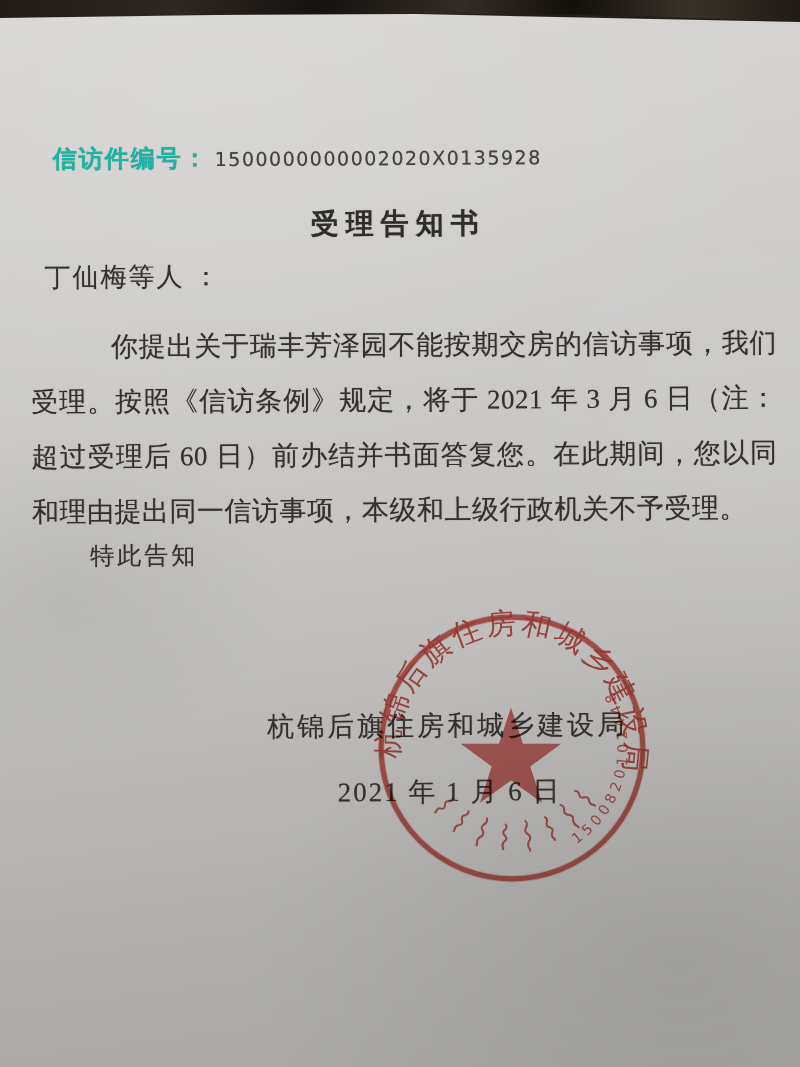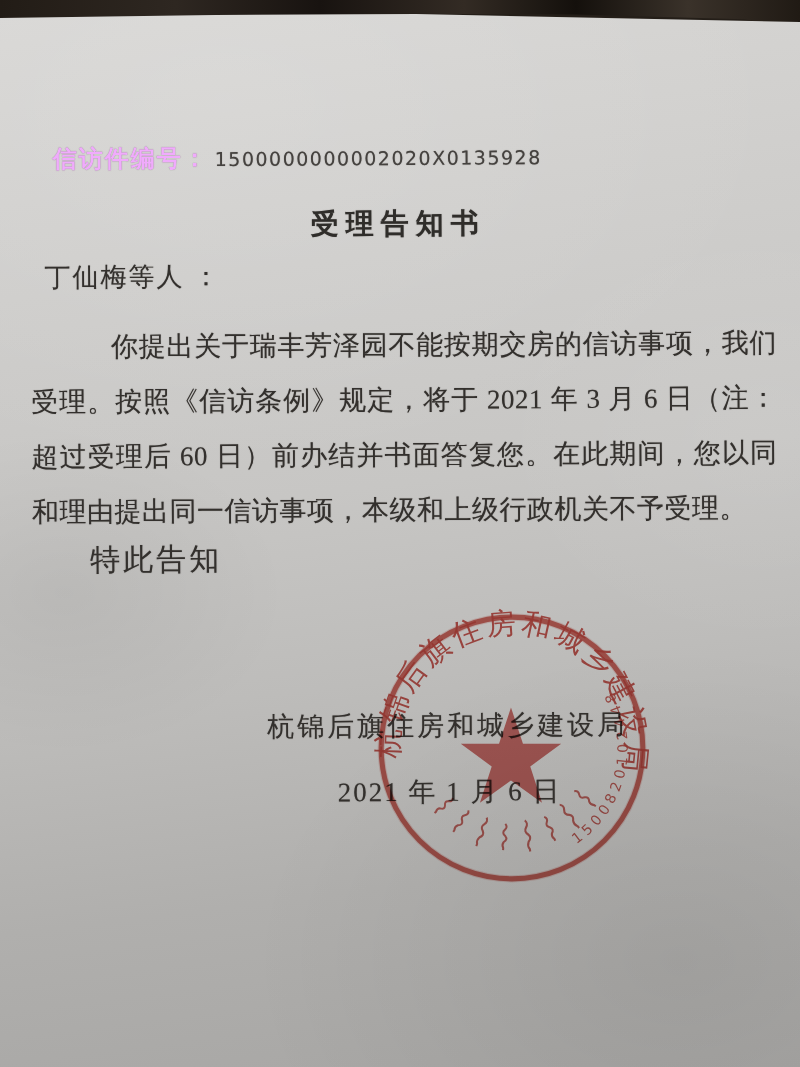--- a/index.html
+++ b/index.html
@@ -31,39 +31,39 @@
   }
   
   .doc{
     position:absolute;left:0;top:0;width:800px;height:1067px;
     color:#33302d;transform:rotate(-0.35deg);
     text-shadow:0 0 1px rgba(70,66,62,.55);
   }
   .ref-line{position:absolute;left:55px;top:141px;white-space:nowrap;}
   .ref-label{
     font-family:"Liberation Sans","DejaVu Sans",sans-serif;
-    font-weight:bold;font-size:24px;letter-spacing:2px;color:#f0abfc;
+    font-weight:bold;font-size:24px;letter-spacing:2px;color:#14b8a6;
   }
   .ref-number{
     font-family:"DejaVu Sans","Liberation Sans",sans-serif;
     font-size:19px;letter-spacing:1.5px;color:#45423f;margin-left:6px;
   }
   .doc-title{
     position:absolute;left:0;top:205px;width:800px;text-align:center;
     font-size:28px;font-weight:600;letter-spacing:7px;color:#2f2d2a;
   }
   .salutation{position:absolute;left:46px;top:258px;font-size:26px;letter-spacing:2px;}
   .body-block{position:absolute;left:32px;top:318px;width:746px;}
   .bline{
     font-size:27px;line-height:55px;height:55px;white-space:nowrap;
     letter-spacing:.5px;
   }
   .bline.just{text-align:justify;text-align-last:justify;white-space:normal;overflow:hidden;}
   .bline.indent{text-indent:80px;}
-  .closing{position:absolute;left:90px;top:538px;font-size:30px;letter-spacing:3px;}
+  .closing{position:absolute;left:90px;top:538px;font-size:24px;letter-spacing:3px;}
   .signature{position:absolute;left:0;top:708px;width:800px;text-align:center;font-size:27px;letter-spacing:3px;padding-left:92px;box-sizing:border-box;}
   .date-line{position:absolute;left:0;top:774px;width:800px;text-align:center;font-size:27px;letter-spacing:2px;padding-left:96px;box-sizing:border-box;}
   
   .seal{
     position:absolute;left:370px;top:606px;width:284px;height:284px;
     mix-blend-mode:multiply;opacity:.9;filter:blur(.35px);
     pointer-events:none;
   }
 </style>
 </head>

